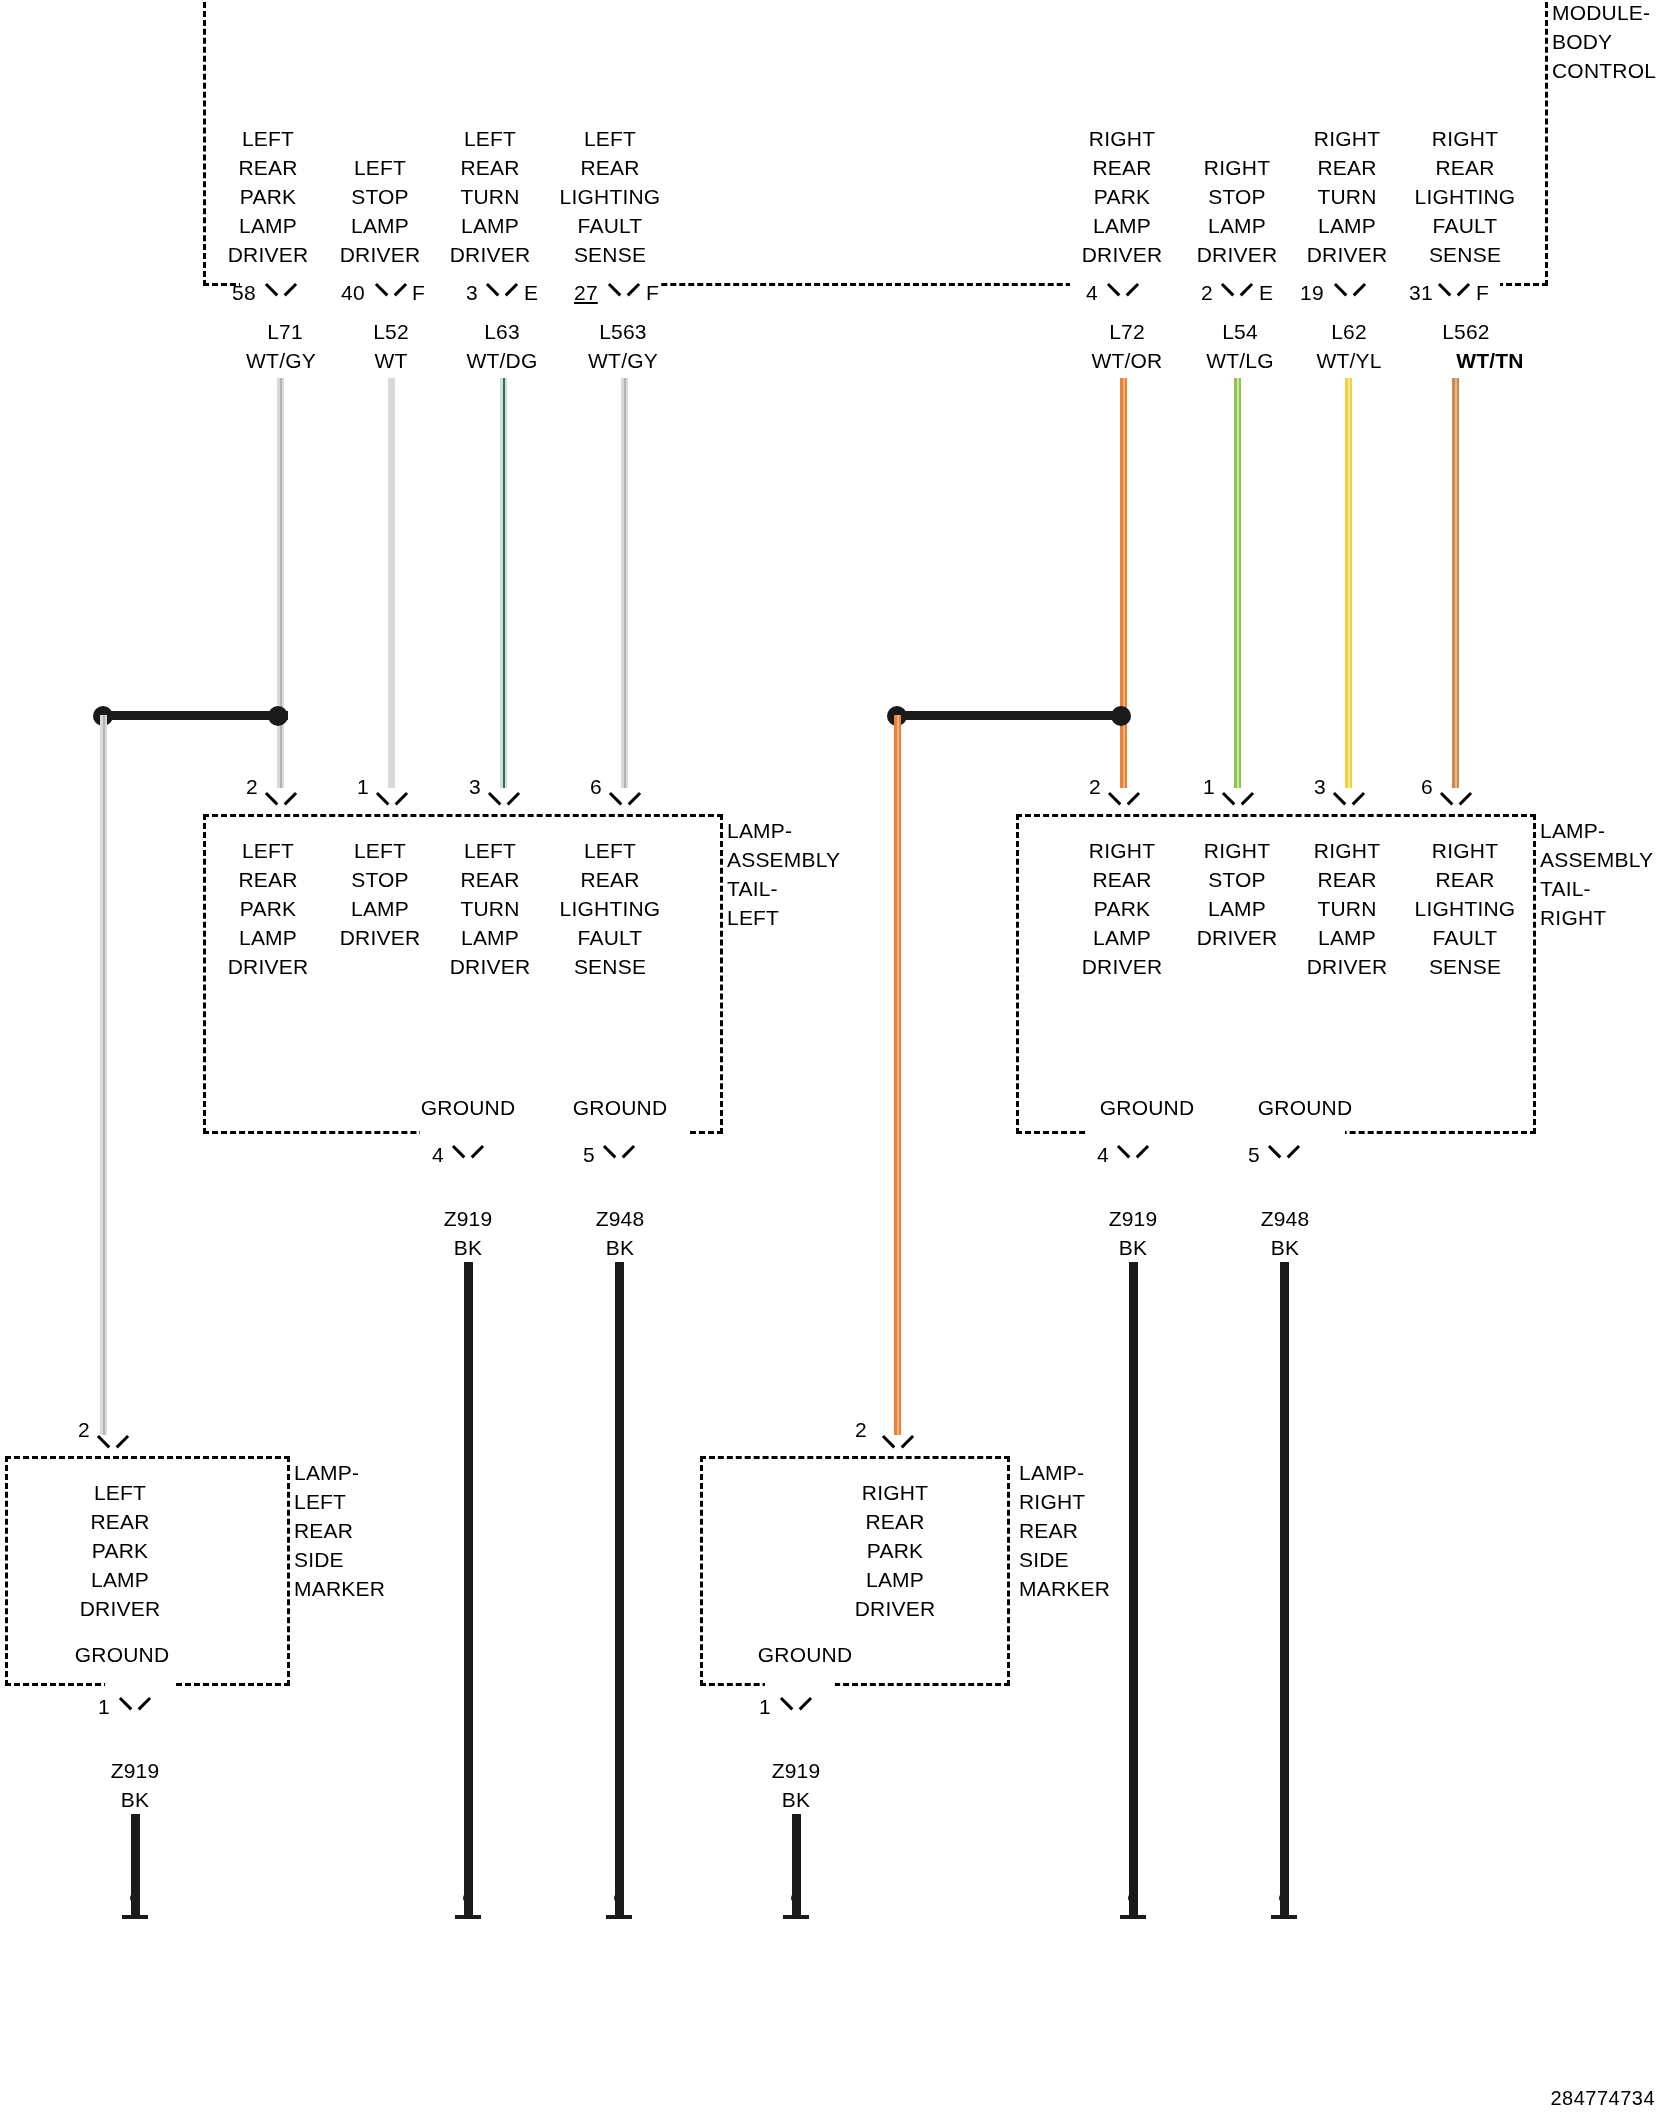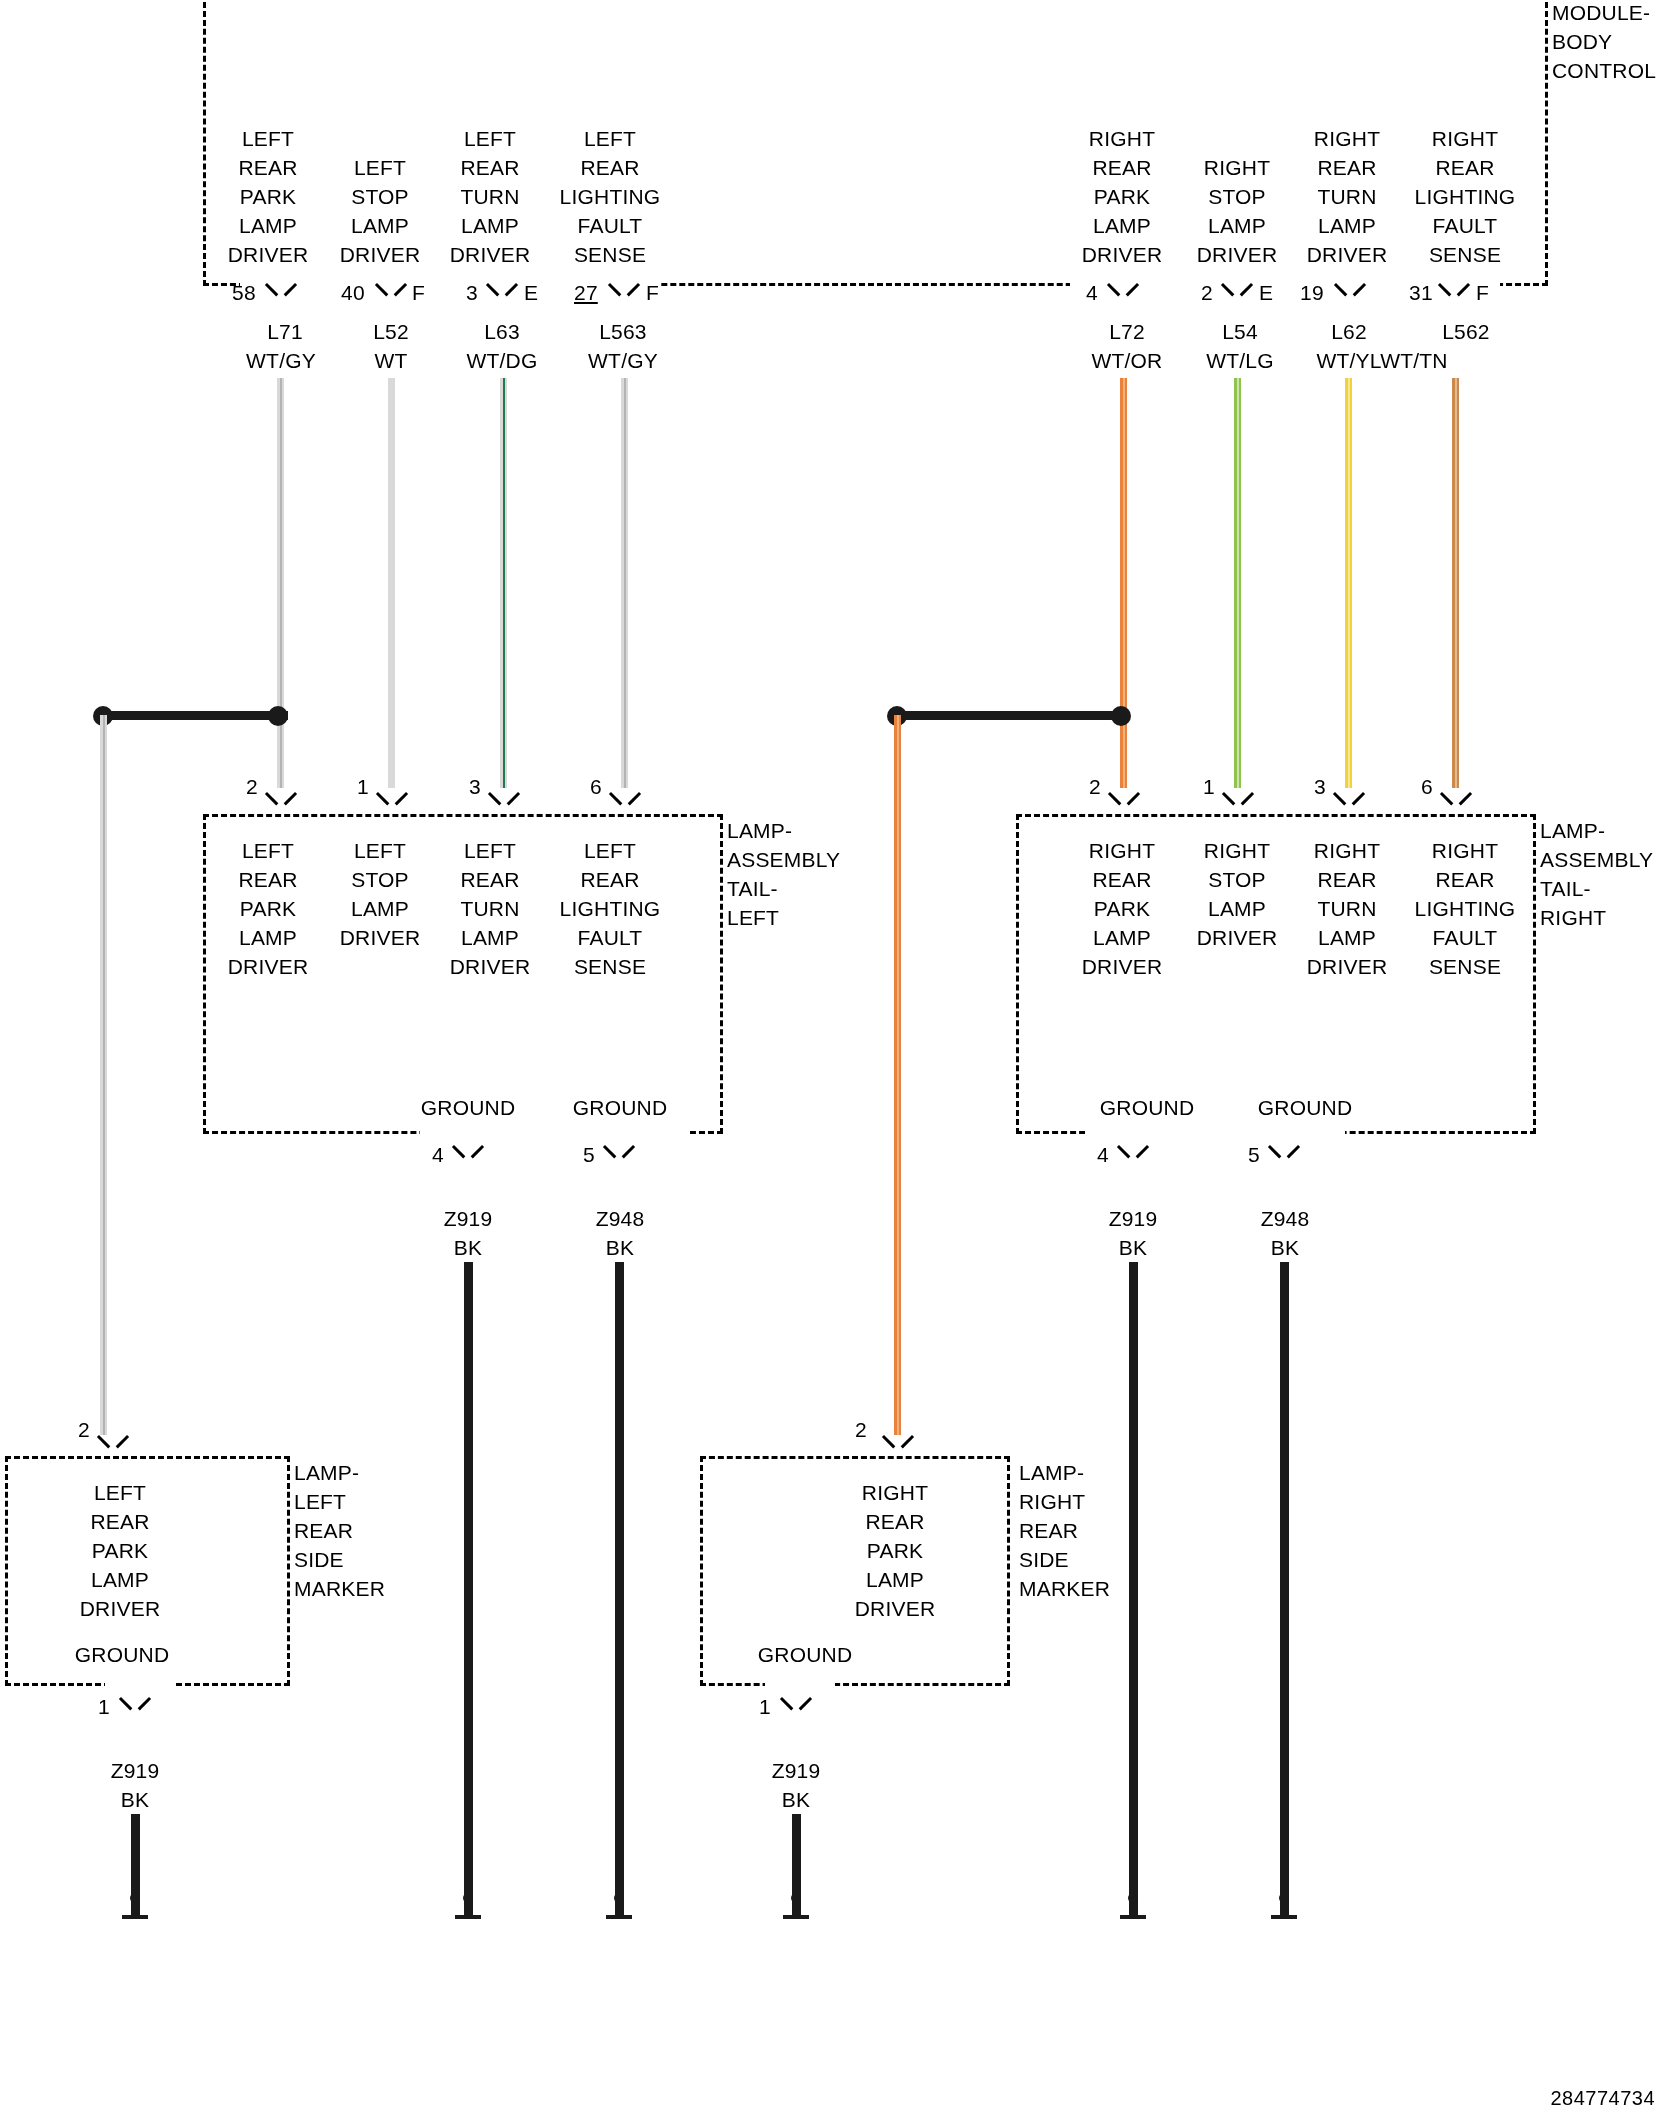--- a/index.html
+++ b/index.html
@@ -208,21 +208,21 @@
   <div class="txt center" style="left:1067px; top:317px; width:120px;">L72</div>
   <div class="txt center" style="left:1067px; top:346px; width:120px;">WT/OR</div>
 
   <div class="txt center" style="left:1180px; top:317px; width:120px;">L54</div>
   <div class="txt center" style="left:1180px; top:346px; width:120px;">WT/LG</div>
 
   <div class="txt center" style="left:1289px; top:317px; width:120px;">L62</div>
   <div class="txt center" style="left:1289px; top:346px; width:120px;">WT/YL</div>
 
   <div class="txt center" style="left:1406px; top:317px; width:120px;">L562</div>
-  <div class="txt center" style="left:1354px; top:346px; width:120px;">WT/TN</div>
+  <div class="txt center" style="left:1430px; top:346px; width:120px;font-weight:bold;">WT/TN</div>
 
   <div class="wire" style="left:277px; top:378px; height:410px;">
     <div class="wire-core" style="background:#d9d9d9;"></div>
     <div class="wire-stripe" style="left:2.5px; background:#b3b3b3;"></div>
   </div>
 
   <div class="wire" style="left:388px; top:378px; height:410px;">
     <div class="wire-core" style="background:#d9d9d9;"></div>
   </div>
 

